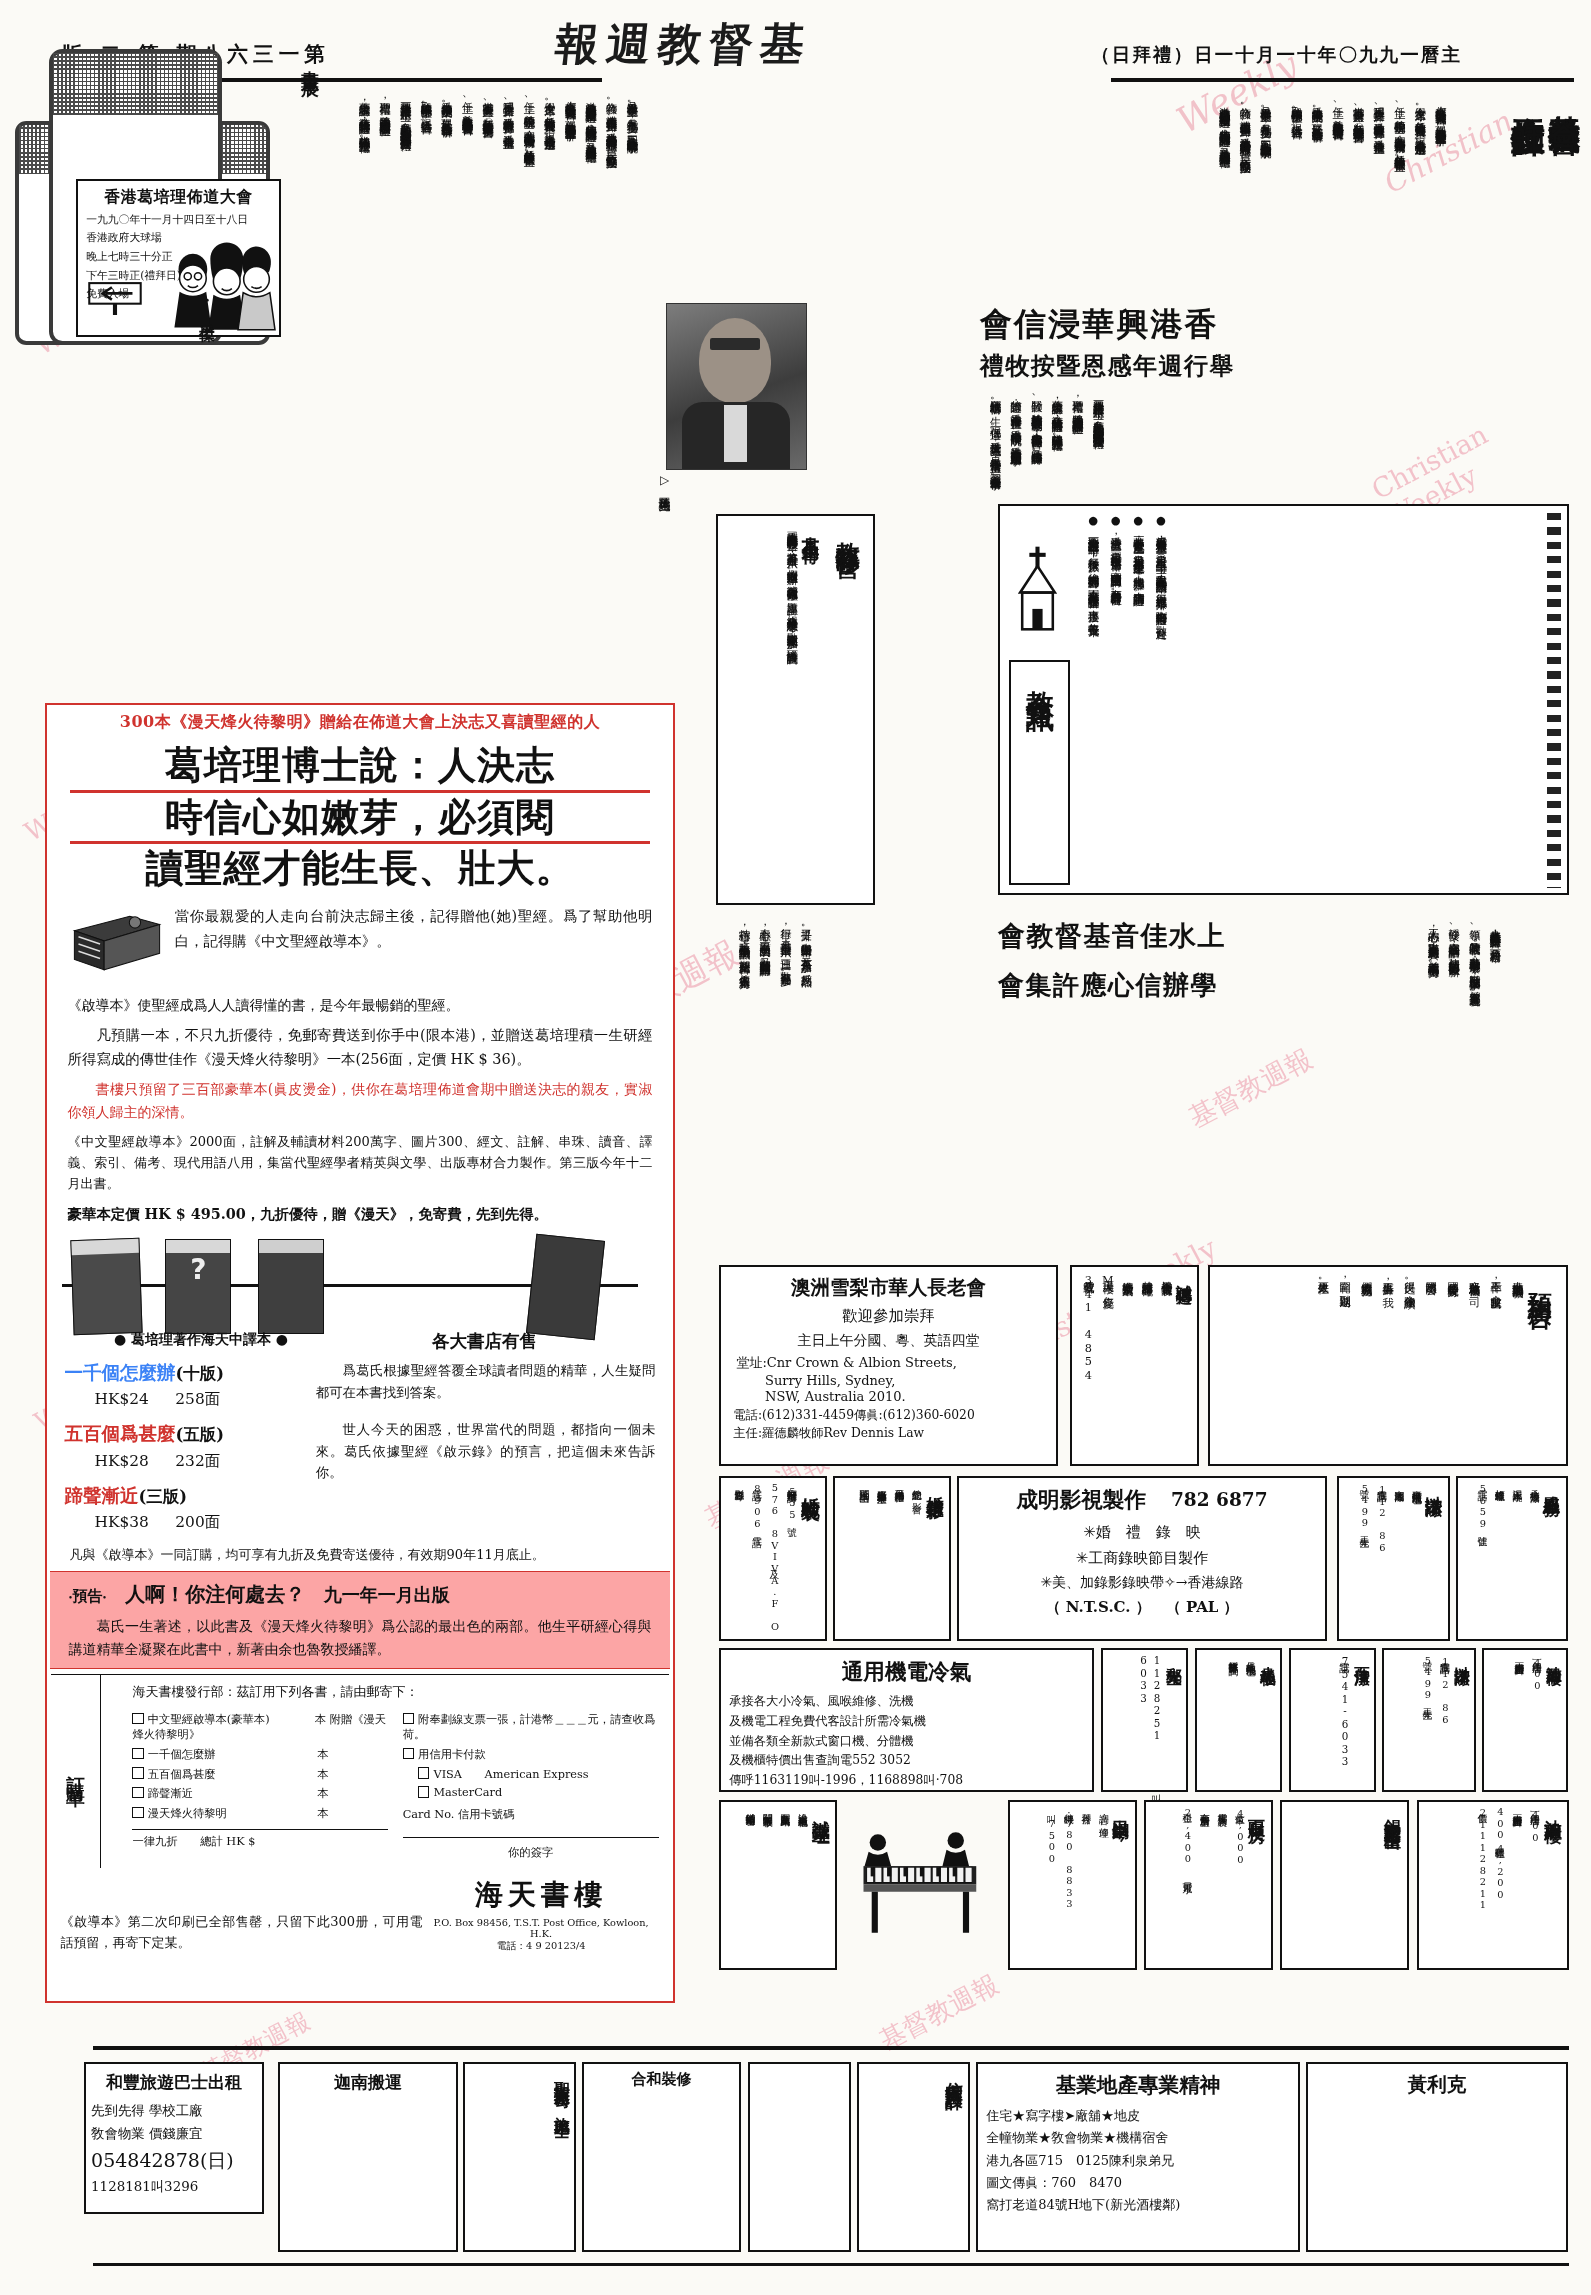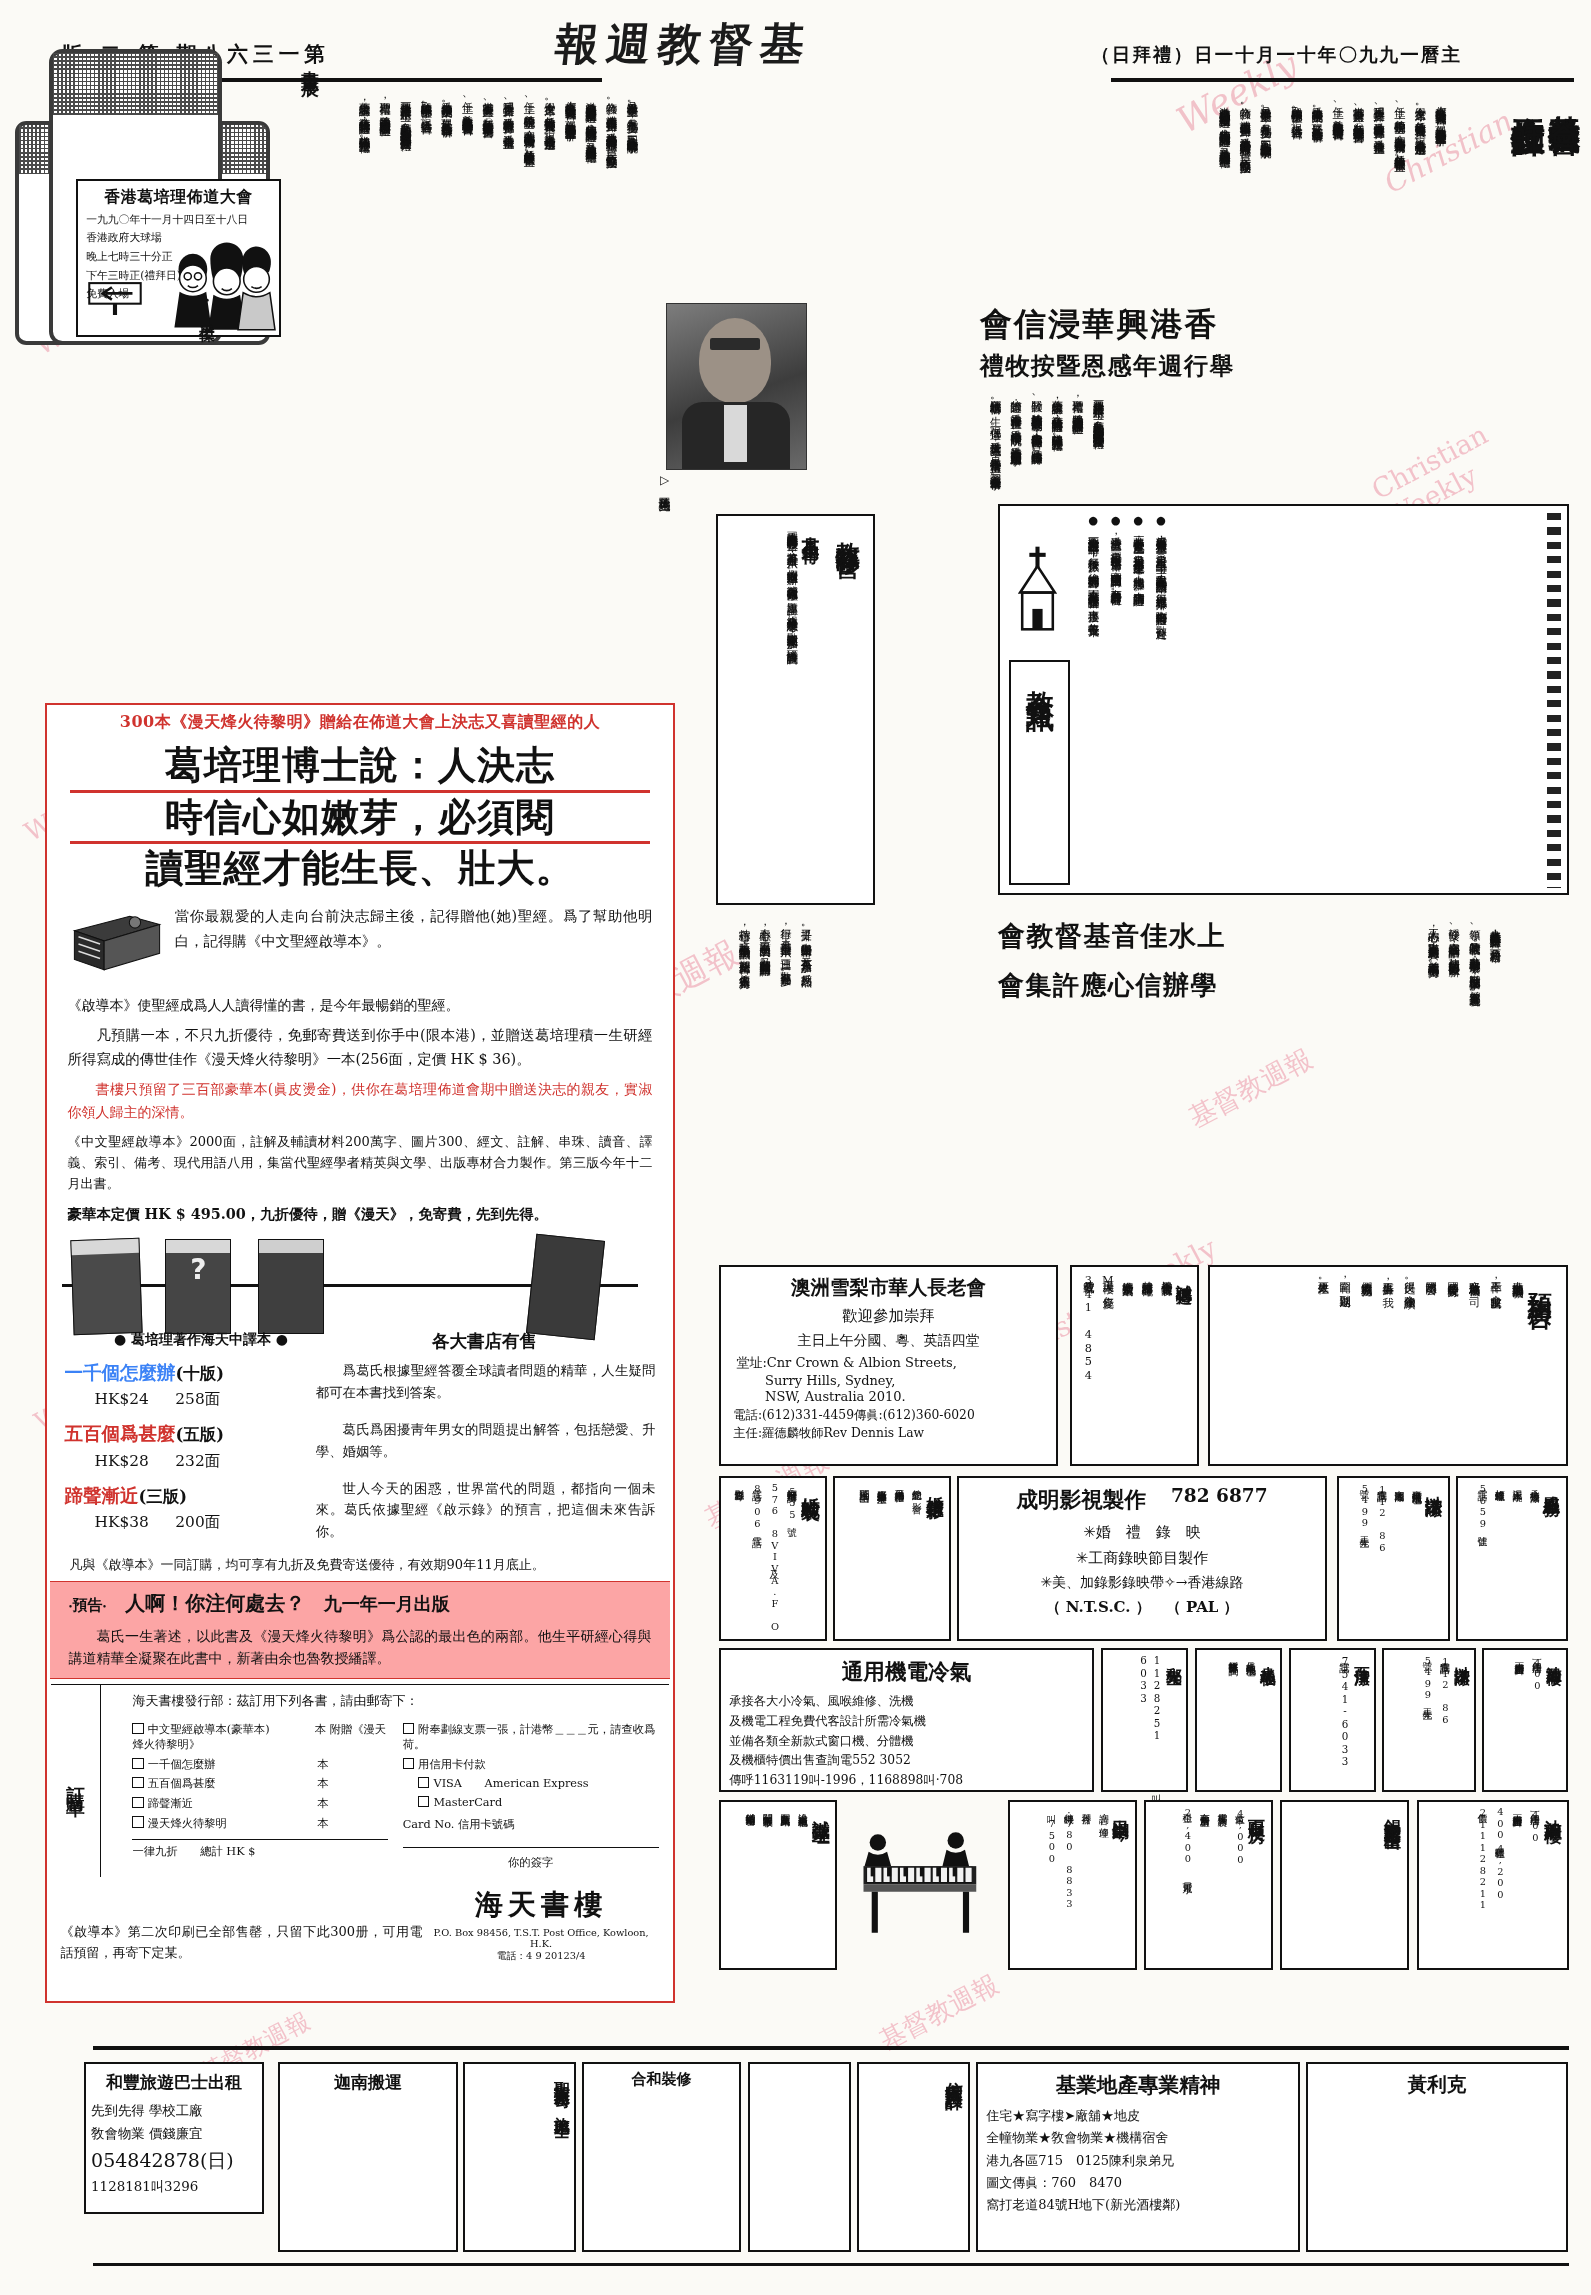--- a/index.html
+++ b/index.html
@@ -370,21 +370,20 @@
         <div>
           <span class="b" style="color:#d0332e;font-size:18.5px;font-family:'DejaVu Serif','Liberation Serif',serif;">蹄聲漸近</span><span class="b" style="font-size:16.5px;font-family:'DejaVu Serif','Liberation Serif',serif;">(三版)</span>
           <div style="margin:4.1px 0 0 30px;font-size:15.4px;font-family:'DejaVu Serif','Liberation Serif',serif;">
             <span>HK$38</span>
             <span style="margin-left:21.6px;">200面</span>
           </div>
         </div>
       </div>
       <div style="flex:1;">
         <div class="para" style="font-size:13.4px;text-indent:2em;">爲葛氏根據聖經答覆全球讀者問題的精華，人生疑問都可在本書找到答案。</div>
-        <div class="para" style="font-size:13.4px;margin-top:15.4px;text-indent:2em;">葛氏爲困擾靑年男女的問題提出解答，包括戀愛、升學、婚姻等。</div>
         <div class="para" style="font-size:13.4px;margin-top:15.4px;text-indent:2em;">世人今天的困惑，世界當代的問題，都指向一個未來。葛氏依據聖經《啟示錄》的預言，把這個未來告訴你。</div>
       </div>
     </div>
 
     <div style="margin:11.3px 22.6px 0 22.6px;" class="para">凡與《啟導本》一同訂購，均可享有九折及免費寄送優待，有效期90年11月底止。</div>
 
     <div style="margin:6.2px 3.1px 0 3.1px;background:#fca5a5;border-top:1.5px solid #d0332e;border-bottom:1.5px solid #d0332e;padding:8.2px 18.5px;">
       <div style="display:flex;align-items:baseline;gap:18.5px;">
         <span class="b" style="font-size:15px;font-family:'DejaVu Serif','Liberation Serif',serif;">‧預告‧</span>
         <span class="b" style="font-size:20px;font-family:'DejaVu Serif','Liberation Serif',serif;">人啊！你注何處去？</span>
@@ -483,21 +482,21 @@
     <div style="display:flex;flex-direction:row-reverse;height:100%;padding:4.1px 2.1px;box-sizing:border-box;">
       <div class="vhead" style="font-size:17.5px;letter-spacing:2.1px;">婚禮錄影</div>
       <div class="vtext" style="width:17.5px;font-size:9.8px;">愛的紀念 影會</div>
       <div class="vtext" style="width:17.5px;font-size:9.8px;">兩兄弟婚禮攝影</div>
       <div class="vtext" style="width:17.5px;font-size:9.8px;">專業攝錄影專業主播</div>
       <div class="vtext" style="width:17.5px;font-size:9.8px;">詢問可洽詢生活</div>
     </div>
   </div>
 
   <div class="ad" style="left:957px;top:1476px;width:370px;height:165px;">
-    <div style="display:flex;align-items:flex-start;justify-content:center;margin-top:7.2px;gap:25px;">
+    <div style="display:flex;align-items:center;justify-content:center;margin-top:7.2px;gap:25px;">
       <span class="adtitle" style="font-size:21.6px;">成明影視製作</span>
       <span class="b" style="font-size:18.5px;font-family:'DejaVu Serif','Liberation Serif',serif;">782  6877</span>
     </div>
     <div class="adtitle" style="font-size:15px;margin-top:9.3px;font-weight:normal;">✳婚　禮　錄　映</div>
     <div class="adtitle" style="font-size:15px;margin-top:6.2px;font-weight:normal;">✳工商錄映節目製作</div>
     <div class="adtitle" style="font-size:14px;margin-top:6.2px;font-weight:normal;">✳美、加錄影錄映帶✧→香港線路</div>
     <div class="adtitle" style="font-size:15px;margin-top:6.2px;">（ N.T.S.C. ）　（ PAL ）</div>
   </div>
 
   <div class="ad" style="left:1337px;top:1476px;width:113px;height:165px;">

